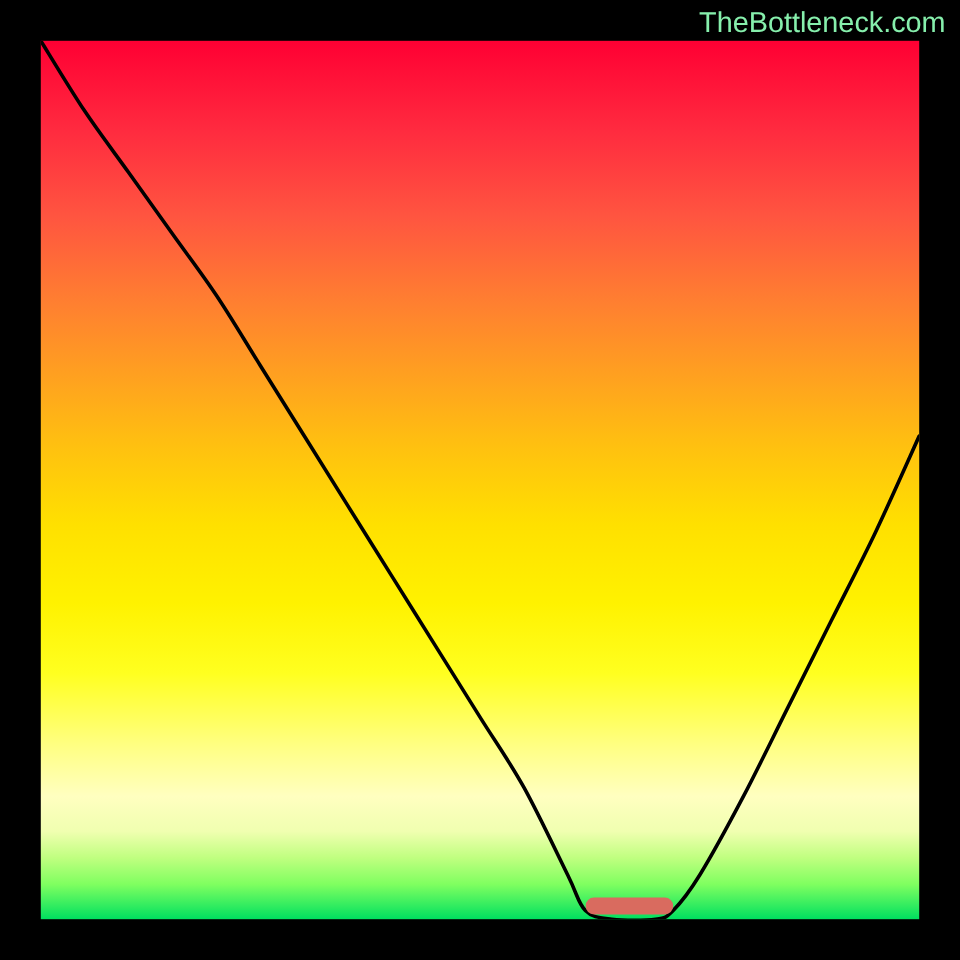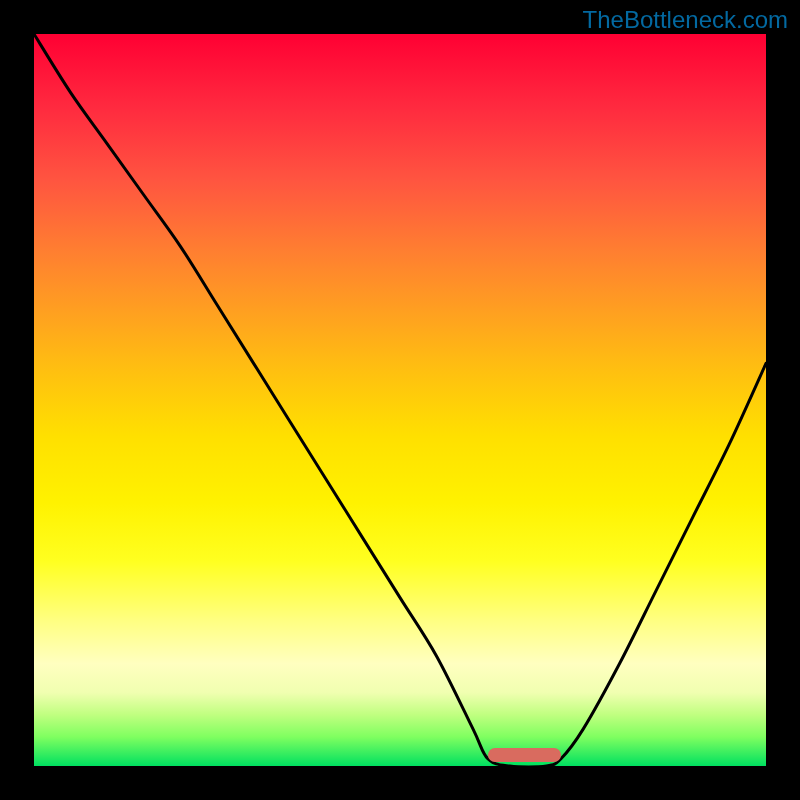--- a/index.html
+++ b/index.html
@@ -8,21 +8,21 @@
     height: 800px;
     background: #000;
     position: relative;
     font-family: Arial, sans-serif;
     overflow: hidden;
   }
   .watermark {
     position: absolute;
     top: 6px;
     right: 12px;
-    color: #0369a1;
+    color: #86efac;
     font-size: 24px;
     font-weight: 500;
     z-index: 10;
     margin-left: 42px;
   }
   .plot-area {
     position: absolute;
     left: 34px;
     top: 34px;
     width: 732px;

